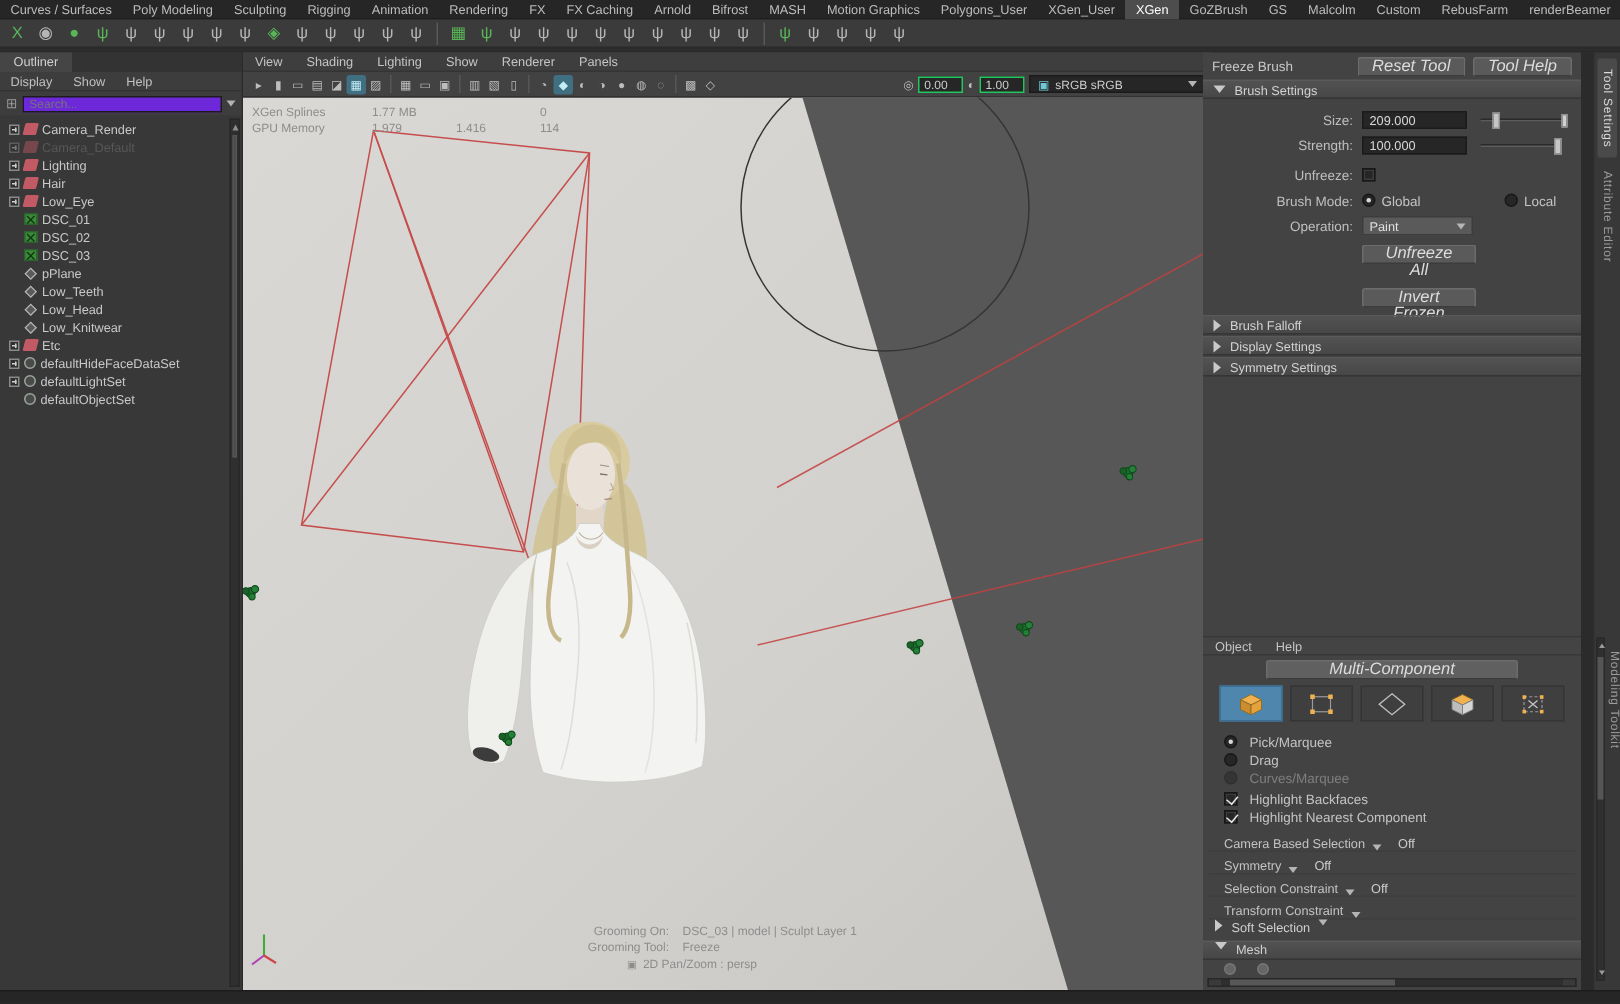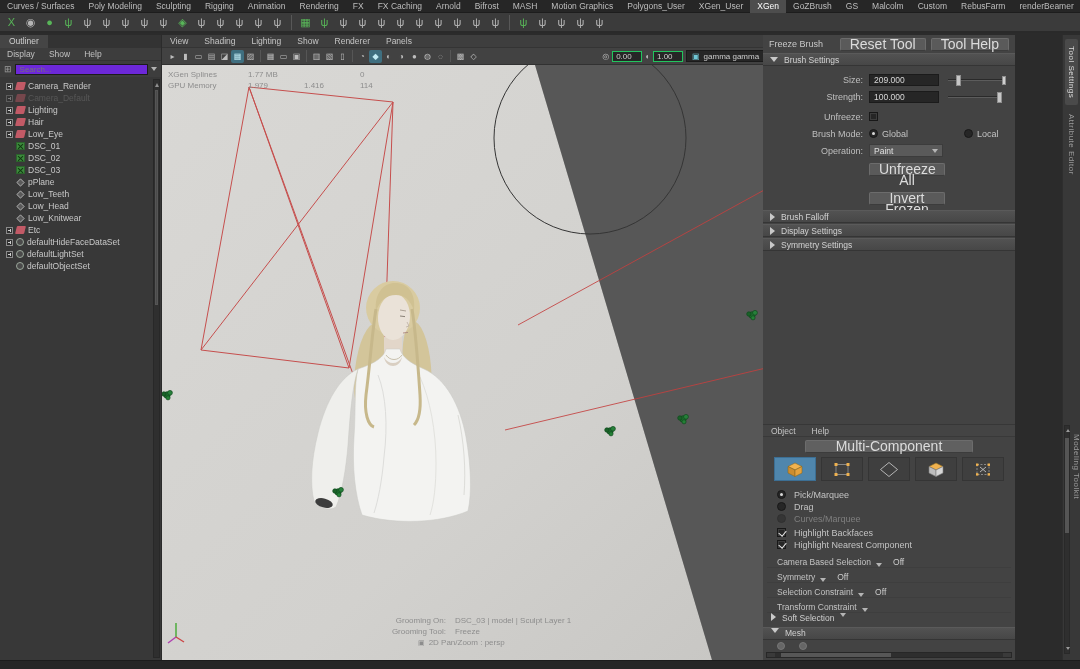--- a/index.html
+++ b/index.html
@@ -17,21 +17,21 @@
   .shelf{position:absolute;left:0;top:13px;width:1080px;height:20px;background:#3b3b3b;
          border-bottom:2px solid #2a2a2a;display:flex;align-items:center;padding:0 2px;}
   .shelf-icon{width:17px;height:17px;margin:0 1px;display:flex;align-items:center;justify-content:center;}
   .shelf-icon i{font-style:normal;font-size:11px;color:#b5b5b5;line-height:17px;}
   .shelf-icon.green i{color:#58b558;}
   .shelf-icon.sep{width:1px;height:15px;background:#585858;margin:0 4px;}
 
   
   .outliner{position:absolute;left:0;top:35px;width:161px;height:625px;background:#3d3d3d;display:flex;flex-direction:column;}
   .viewport{position:absolute;left:162px;top:35px;width:646px;height:625px;background:#424242;display:flex;flex-direction:column;}
-  .rightpanel{position:absolute;left:763px;top:35px;width:252px;height:625px;background:#434343;display:flex;flex-direction:column;}
+  .rightpanel{position:absolute;left:802px;top:35px;width:252px;height:625px;background:#434343;display:flex;flex-direction:column;}
   .rightstrip{position:absolute;left:1062px;top:35px;width:18px;height:625px;background:#383838;border-left:1px solid #2e2e2e;}
   .footer{position:absolute;left:0;top:660px;width:1080px;height:9px;background:#262626;border-top:1px solid #1c1c1c;}
 
   
   .ol-tabs{height:13px;background:#333;display:flex;}
   .ol-tab{background:#454545;padding:0 9px;font-size:8.5px;line-height:13px;color:#d0d0d0;}
   .ol-menus{height:13px;display:flex;background:#3d3d3d;border-bottom:1px solid #333;}
   .ol-menu{font-size:8.5px;line-height:13px;padding:0 7px;color:#c0c0c0;}
   .ol-search{height:16px;display:flex;align-items:center;gap:3px;padding:0 4px;background:#3d3d3d;}
   .ol-filter{font-style:normal;font-size:9px;color:#9a9a9a;}
@@ -86,21 +86,21 @@
   .hbrow{display:flex;height:11px;line-height:11px;}
   .hbrow .hbl{width:62px;text-align:right;margin-right:9px;}
   .hbcam{display:flex;align-items:center;gap:4px;margin-left:34px;height:11px;}
   .hbcam i{font-style:normal;font-size:7px;color:#8d8d8d;}
 
   
   .ts{height:390px;display:flex;flex-direction:column;flex:none;border-bottom:1px solid #373737;}
   .ts-header{height:18px;display:flex;align-items:center;padding:0 6px;gap:5px;}
   .ts-title{font-size:9px;color:#c8c8c8;margin-right:auto;}
   .btn{background:#5a5a5a;border:1px solid #6c6c6c;border-bottom-color:#3c3c3c;border-radius:2px;
-       color:#dcdcdc;font-size:14px;line-height:11px;padding:0 9px;height:13px;}
+       color:#dcdcdc;font-size:11px;line-height:11px;padding:0 9px;height:13px;font-style:italic;}
   .secbar{height:13px;background:linear-gradient(#525252,#474747);border-top:1px solid #5a5a5a;
           border-bottom:1px solid #353535;display:flex;align-items:center;gap:6px;padding:0 7px;
           color:#d2d2d2;font-size:8.5px;}
   .tri-d{width:0;height:0;border-left:4px solid transparent;border-right:4px solid transparent;border-top:5px solid #c9c9c9;}
   .tri-r{width:0;height:0;border-top:4px solid transparent;border-bottom:4px solid transparent;border-left:5px solid #c9c9c9;}
   .ts-body{padding:5px 6px 4px 0;}
   .tsrow{display:flex;align-items:center;height:17px;}
   .tslbl{width:100px;text-align:right;font-size:9px;color:#bfbfbf;margin-right:6px;flex:none;}
   .tsfield{width:70px;height:12px;background:#262626;border:1px solid #1b1b1b;color:#d8d8d8;
            font-size:8.5px;padding:0 4px;font-family:"Liberation Sans",sans-serif;flex:none;}
@@ -476,21 +476,21 @@
             <i>◇</i>
           </span>
         </span>
       <span class="vp-right">
         <i class="vpficon">◎</i>
         <input class="vpf" value="0.00" style="">
         <i class="vpficon">◐</i>
         <input class="vpf" value="1.00" style="">
         <span class="vpd">
           <i class="gicon">▣</i>
-          <span>gamma gamma</span>
+          <span>sRGB sRGB</span>
           <span class="cdn"></span>
         </span>
       </span>
     </div>
 
     <div class="canvas">
       <svg width="646" height="595" viewBox="0 0 646 595">
         <defs>
           <linearGradient id="pg" x1="0" y1="0" x2="1" y2="1">
             <stop offset="0" stop-color="#d9d8d5"></stop>

